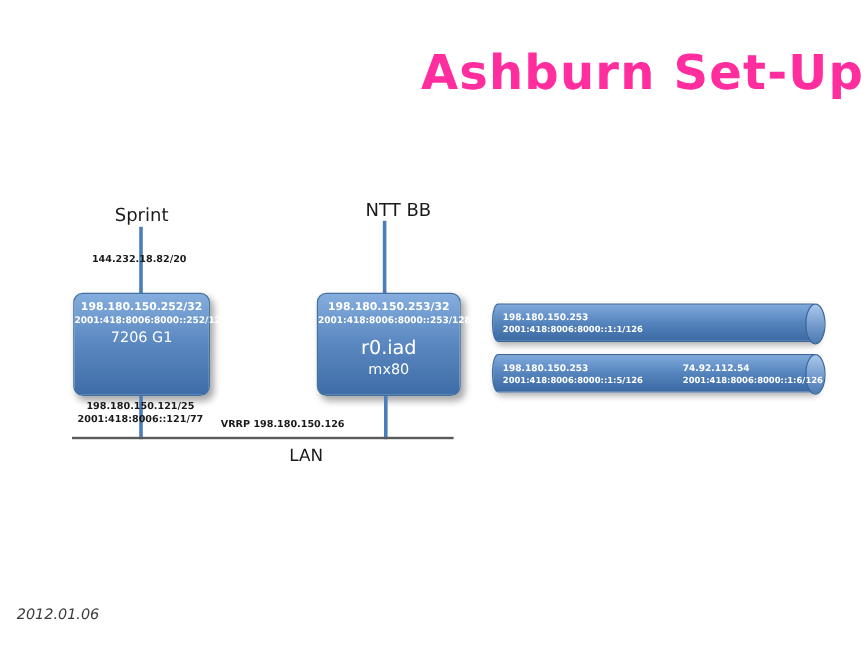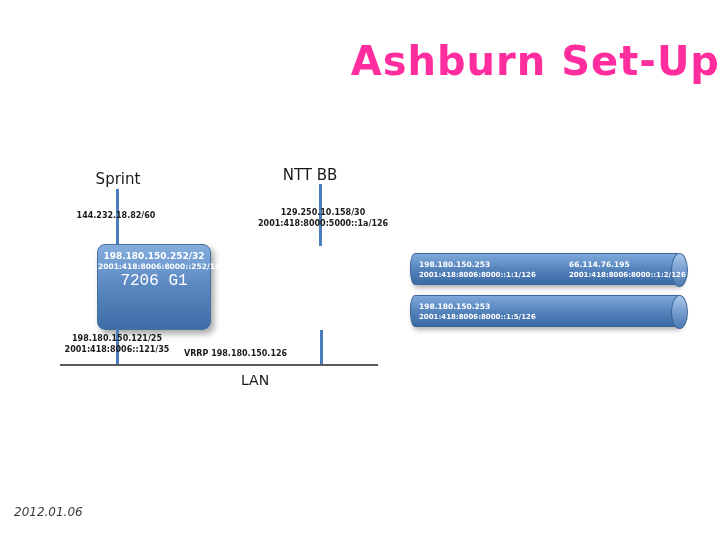--- a/index.html
+++ b/index.html
@@ -46,26 +46,25 @@
     width: 114px;
     height: 86px;
     border-radius: 8px;
     background: linear-gradient(180deg, #85aede 0%, #5d8ac2 45%, #3e6ca6 100%);
     border: 1px solid #44729f;
     box-shadow: 3px 4px 6px rgba(0,0,0,0.35);
     color: #ffffff;
     text-align: center;
     box-sizing: border-box;
     padding-top: 6px;
-    margin-left: 36px;
   }
   .router-box .ip4   { font-size: 9px;  font-weight: bold; line-height: 11px; white-space: nowrap; }
   .router-box .ip6   { font-size: 7.5px;font-weight: bold; line-height: 10px; white-space: nowrap; }
   .router-box .rname { font-size: 16px; margin-top: 8px; line-height: 19px; }
-  .router-box .rmodel{ font-size: 16px; line-height: 19px; font-family: Liberation Mono, monospace; }
+  .router-box .rmodel{ font-size: 12px; line-height: 19px; }
 
   .lan-line {
     height: 2px;
     background: #5a5a5a;
   }
 
   .lan-label {
     font-size: 14px;
     color: #1a1a1a;
   }
@@ -112,67 +111,69 @@
   }
 </style>
 </head>
 <body>
 
 <div class="slide">
 
   <div class="abs title">Ashburn Set-Up</div>
 
   <div class="abs provider-label" style="left:86px; top:170px; width:64px;text-align:center;">Sprint</div>
-  <div class="abs provider-label" style="left:274px; top:166px; width:72px;">NTT BB</div>
+  <div class="abs provider-label" style="left:296px; top:166px; width:72px;">NTT BB</div>
 
   <div class="abs vline" style="left:116px; top:189px; height:57px;"></div>
   <div class="abs vline" style="left:319px; top:184px; height:62px;"></div>
 
-  <div class="abs tiny-ip" style="left:58px; top:210px; width:116px;">144.232.18.82/60</div>
-  <div class="abs tiny-ip" style="left:258px; top:207px; width:130px;">
-    <div>129.250.10.158/30</div>
-    <div>2001:418:8000:5000::1a/126</div>
-  </div>
+  <div class="abs tiny-ip" style="left:58px; top:210px; width:116px;">144.232.18.82/20</div>
 
   <div class="abs router-box" style="left:61px; top:244px;">
     <div class="ip4">198.180.150.252/32</div>
     <div class="ip6">2001:418:8006:8000::252/128</div>
     <div class="rmodel">7206 G1</div>
   </div>
 
+  <div class="abs router-box" style="left:264px; top:244px; width:120px;">
+    <div class="ip4">198.180.150.253/32</div>
+    <div class="ip6">2001:418:8006:8000::253/128</div>
+    <div class="rname">r0.iad</div>
+    <div class="rmodel">mx80</div>
+  </div>
 
   <div class="abs vline" style="left:116px; top:330px; height:36px;"></div>
   <div class="abs vline" style="left:320px; top:330px; height:36px;"></div>
 
   <div class="abs tiny-ip" style="left:56px; top:333px; width:122px;">
     <div>198.180.150.121/25</div>
-    <div>2001:418:8006::121/35</div>
+    <div>2001:418:8006::121/77</div>
   </div>
 
   <div class="abs vrrp-label" style="left:184px; top:349px;">VRRP 198.180.150.126</div>
 
   <div class="abs lan-line" style="left:60px; top:364px; width:318px;"></div>
 
   <div class="abs lan-label" style="left:241px; top:372px;">LAN</div>
 
   <div class="abs tunnel" style="left:410px; top:253px;">
     <div class="cap"></div>
     <div class="tcol left">
       <div class="t-ip">198.180.150.253</div>
       <div class="t-ip6">2001:418:8006:8000::1:1/126</div>
     </div>
-    <div class="tcol right">
-      <div class="t-ip">66.114.76.195</div>
-      <div class="t-ip6">2001:418:8006:8000::1:2/126</div>
-    </div>
   </div>
 
   <div class="abs tunnel" style="left:410px; top:295px;">
     <div class="cap"></div>
     <div class="tcol left">
       <div class="t-ip">198.180.150.253</div>
       <div class="t-ip6">2001:418:8006:8000::1:5/126</div>
     </div>
+    <div class="tcol right">
+      <div class="t-ip">74.92.112.54</div>
+      <div class="t-ip6">2001:418:8006:8000::1:6/126</div>
+    </div>
   </div>
 
   <div class="abs date-label" style="left:14px; top:505px;font-style:italic;">2012.01.06</div>
 
 </div>
 
 </body></html>

